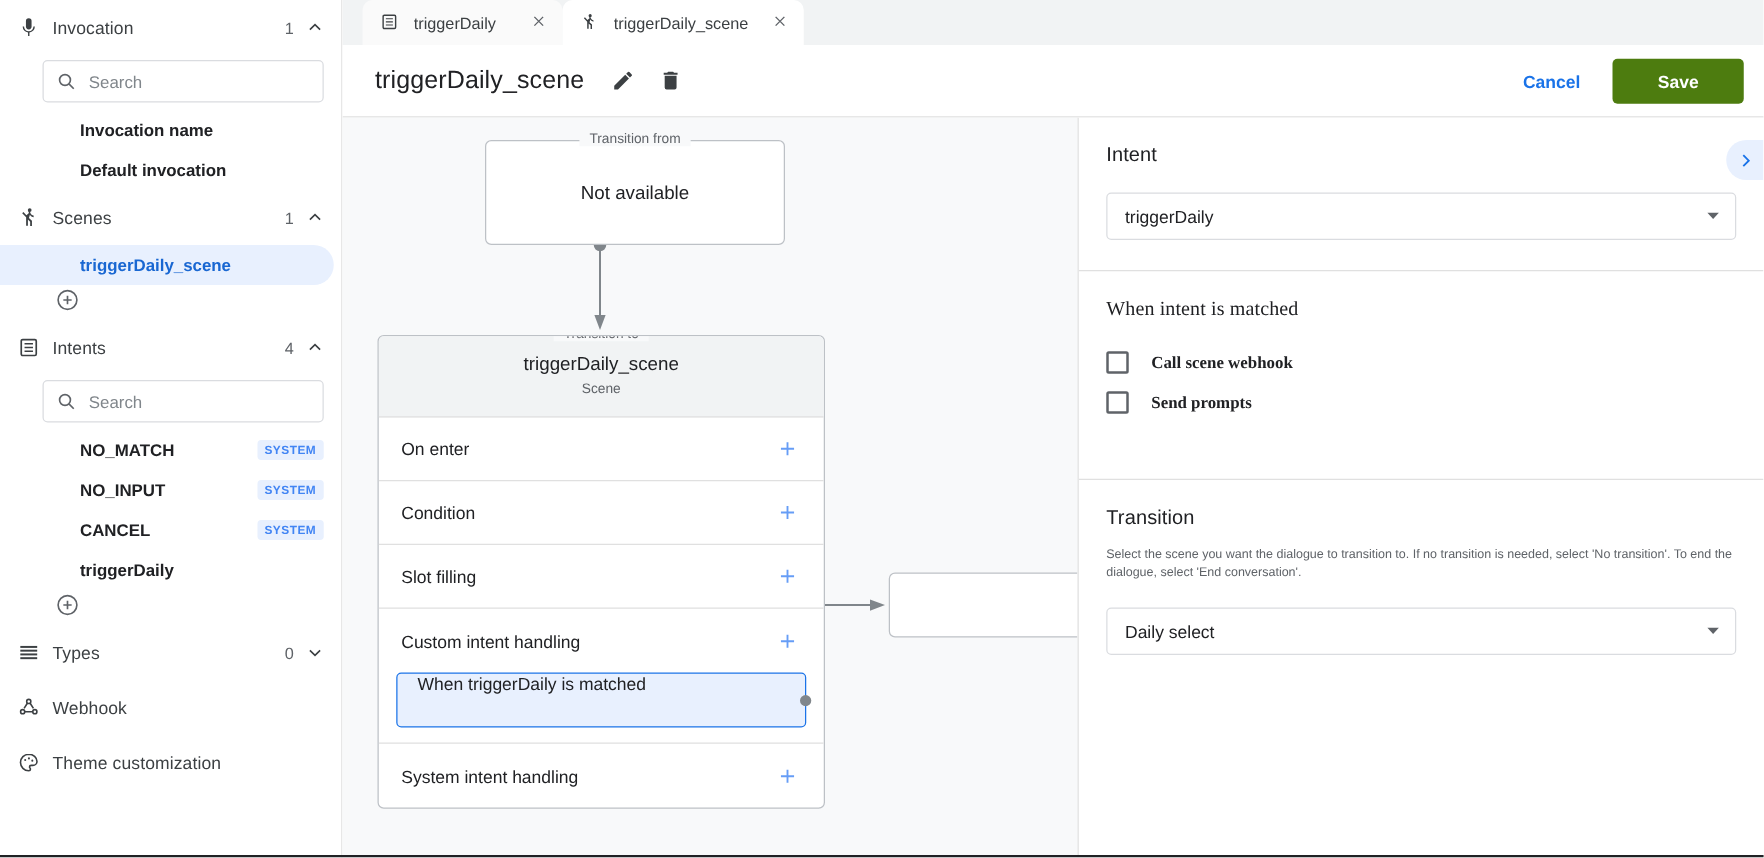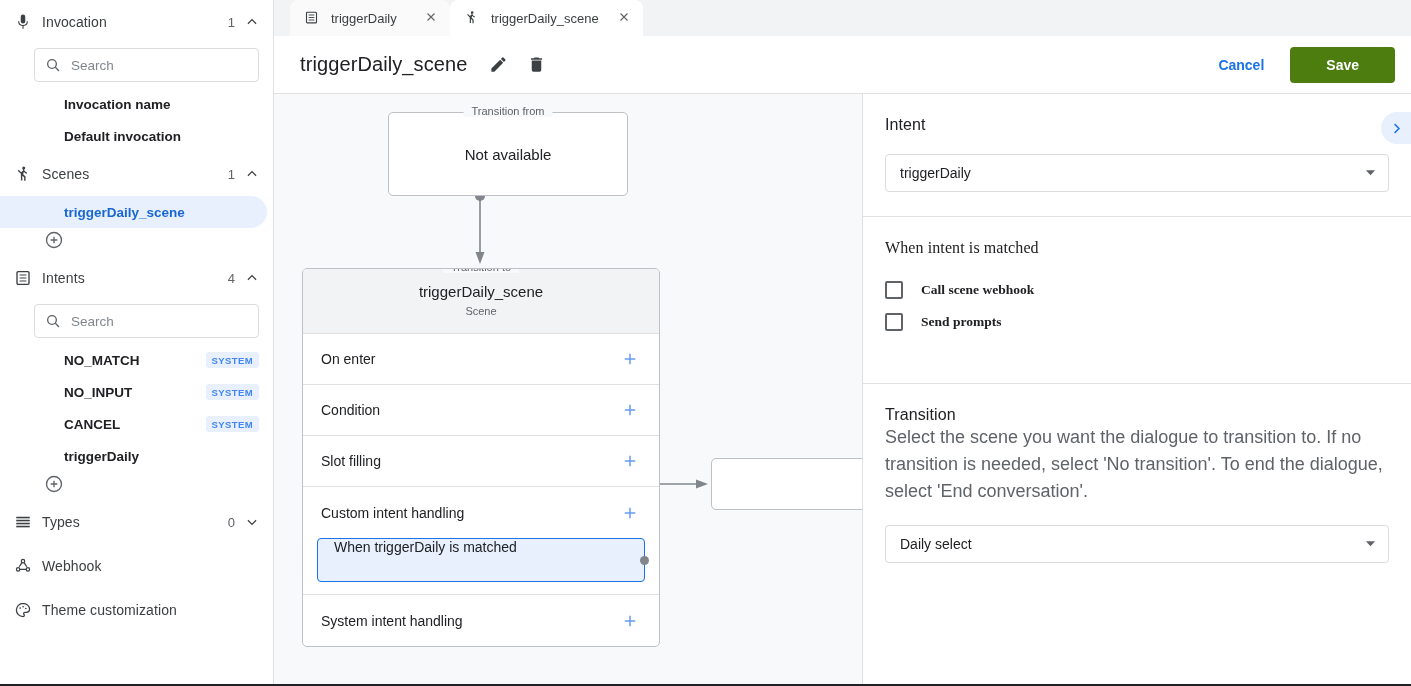--- a/index.html
+++ b/index.html
@@ -187,21 +187,21 @@
   svg.edges { position: absolute; inset: 0; width: 100%; height: 100%; pointer-events: none; }
 
   
   #rightpanel {
     width: 549px; flex: 0 0 549px; height: 100%;
     background: #fff; border-left: 1px solid #e0e0e0;
     position: relative; overflow: hidden;
   }
   .rp-sect { padding: 22px 22px 24px 22px; border-bottom: 1px solid #e0e0e0; }
   .rp-title { font-size: 16px; color: #202124; letter-spacing: .1px; }
-  .rp-desc { font-size: 18px; color: #5f6368; line-height: 1.5; margin-top: 0; }
+  .rp-desc { font-size: 10px; color: #5f6368; line-height: 1.5; margin-top: 12px; }
   .select {
     margin-top: 20px; height: 38px;
     border: 1px solid #dadce0; border-radius: 4px;
     display: flex; align-items: center; padding: 0 12px 0 14px;
     font-size: 14px; color: #202124; cursor: pointer; background: #fff;
   }
   .select .caret { margin-left: auto; }
   .cbrow { display: flex; align-items: center; margin-top: 18px; cursor: pointer; }
   .cbox {
     width: 18px; height: 18px; border: 2px solid #5f6368; border-radius: 2px;

